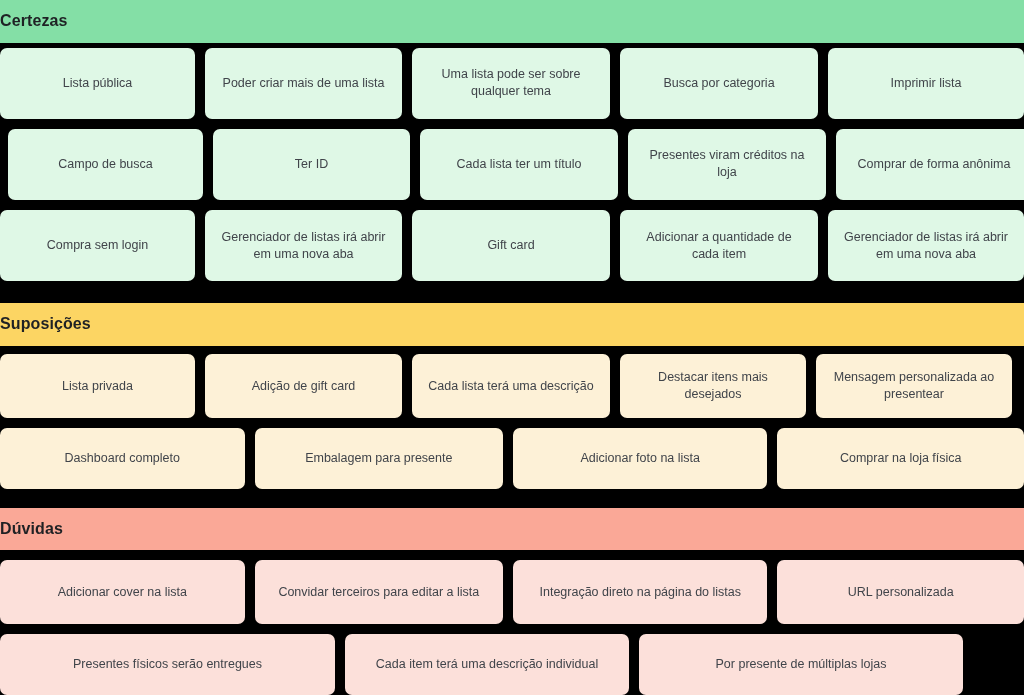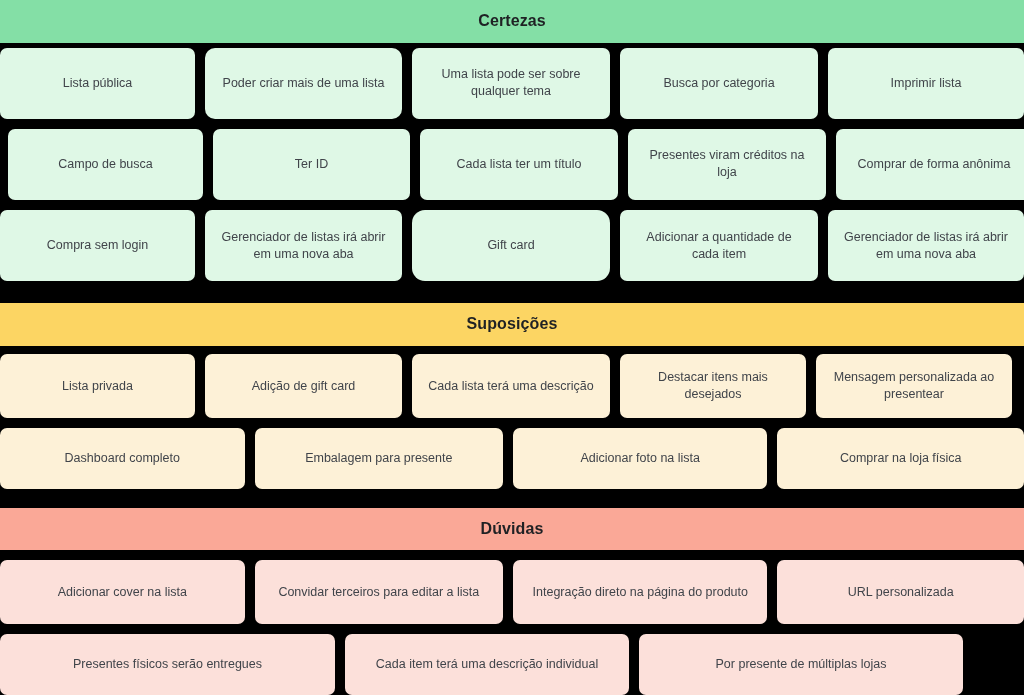--- a/index.html
+++ b/index.html
@@ -23,21 +23,21 @@
     flex-direction: column;
     box-sizing: border-box;
   }
 
   
   .section-banner {
     width: 1024px;
     height: 43px;
     display: flex;
     align-items: center;
-    justify-content: center;
+    justify-content: flex-start;
     box-sizing: border-box;
   }
   .section-banner .banner-title {
     font-size: 16px;
     font-weight: bold;
     color: #1f2124;
     letter-spacing: 0.1px;
     line-height: 1;
   }
   .banner-certezas   { background: #84DFA6; }
@@ -83,42 +83,42 @@
 <div class="board">
 
   <div class="section-banner banner-certezas">
     <span class="banner-title">Certezas</span>
   </div>
 
   <div class="gap-5"></div>
 
   <div class="card-row" style="height:72px;">
     <div class="card card-green" style="width:195px;">Lista pública</div>
-    <div class="card card-green" style="width:197px;border-radius:10px;">Poder criar mais de uma lista</div>
+    <div class="card card-green" style="width:197px;">Poder criar mais de uma lista</div>
     <div class="card card-green" style="width:198px;">Uma lista pode ser sobre qualquer tema</div>
     <div class="card card-green" style="width:198px;">Busca por categoria</div>
     <div class="card card-green" style="width:196px;">Imprimir lista</div>
   </div>
 
   <div class="gap-10"></div>
 
   <div class="card-row" style="height:72px;margin-left:8px;">
     <div class="card card-green" style="width:195px;">Campo de busca</div>
     <div class="card card-green" style="width:197px;">Ter ID</div>
     <div class="card card-green" style="width:198px;">Cada lista ter um título</div>
     <div class="card card-green" style="width:198px;">Presentes viram créditos na loja</div>
     <div class="card card-green" style="width:196px;">Comprar de forma anônima</div>
   </div>
 
   <div class="gap-10"></div>
 
   <div class="card-row" style="height:72px;">
     <div class="card card-green" style="width:195px;">Compra sem login</div>
     <div class="card card-green" style="width:197px;">Gerenciador de listas irá abrir em uma nova aba</div>
-    <div class="card card-green" style="width:198px;border-radius:13px;">Gift card</div>
+    <div class="card card-green" style="width:198px;">Gift card</div>
     <div class="card card-green" style="width:198px;">Adicionar a quantidade de cada item</div>
     <div class="card card-green" style="width:196px;">Gerenciador de listas irá abrir em uma nova aba</div>
   </div>
 
   <div class="gap-22"></div>
 
   <div class="section-banner banner-suposicoes">
     <span class="banner-title">Suposições</span>
   </div>
 
@@ -145,21 +145,21 @@
 
   <div class="section-banner banner-duvidas">
     <span class="banner-title">Dúvidas</span>
   </div>
 
   <div class="gap-10"></div>
 
   <div class="card-row" style="height:64px;">
     <div class="card card-pink" style="width:247px;">Adicionar cover na lista</div>
     <div class="card card-pink" style="width:251px;">Convidar terceiros para editar a lista</div>
-    <div class="card card-pink" style="width:257px;">Integração direto na página do produto</div>
+    <div class="card card-pink" style="width:257px;">Integração direto na página do listas</div>
     <div class="card card-pink" style="width:249px;">URL personalizada</div>
   </div>
 
   <div class="gap-10"></div>
 
   <div class="card-row" style="height:62px;">
     <div class="card card-pink" style="width:335px;">Presentes físicos serão entregues</div>
     <div class="card card-pink" style="width:284px;">Cada item terá uma descrição individual</div>
     <div class="card card-pink" style="width:324px;">Por presente de múltiplas lojas</div>
   </div>

